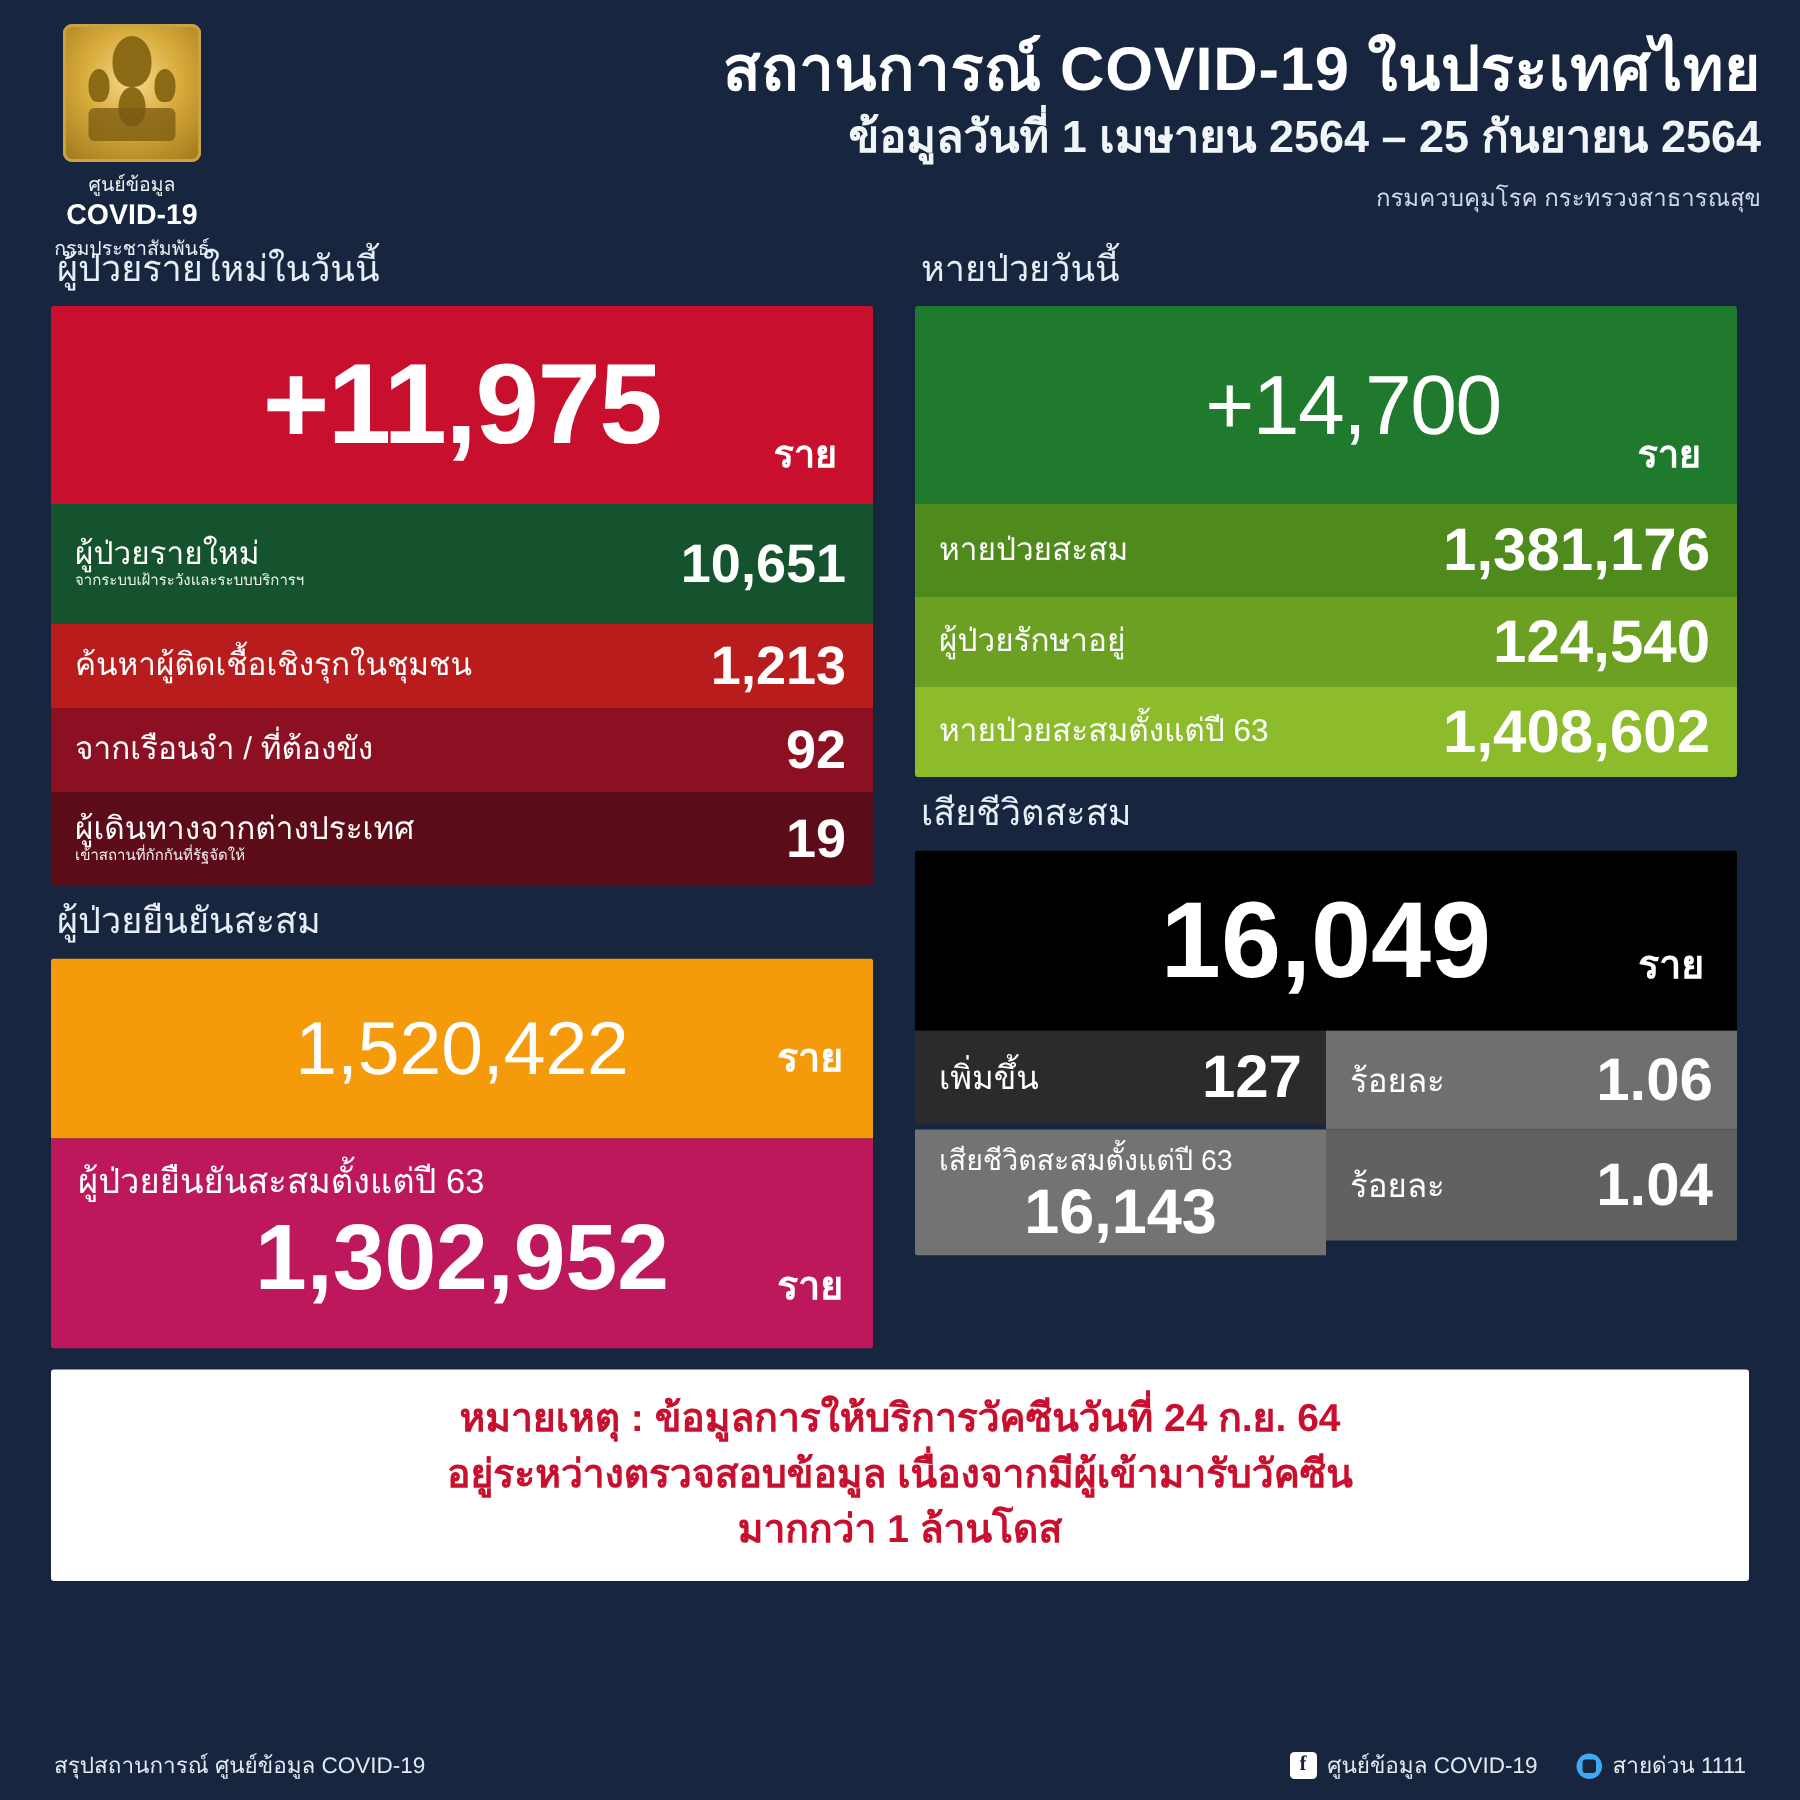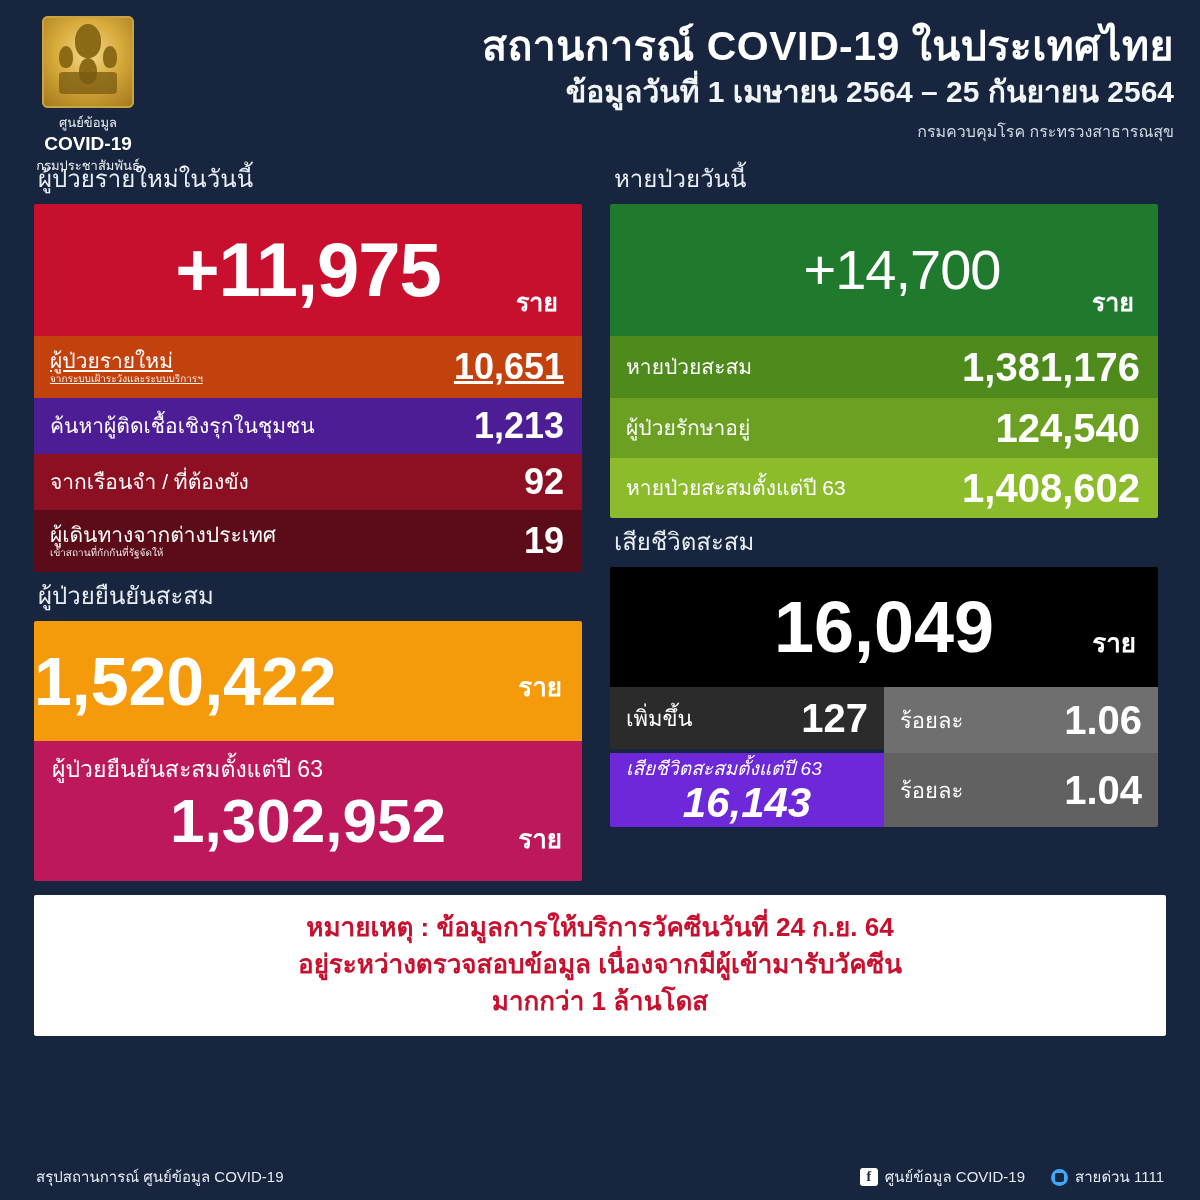--- a/index.html
+++ b/index.html
@@ -63,52 +63,52 @@
     position: absolute; right: 24px; bottom: 14px; font-size: 25px; font-weight: bold;
   }
   .row {
     display: flex; align-items: center; justify-content: space-between;
     padding: 6px 18px 6px 16px;
   }
   .row .lbl { font-size: 21px; line-height: 1.15; }
   .row .lbl small { display: block; font-size: 10px; opacity: .92; }
   .row .val { font-size: 36px; font-weight: bold; }
 
-  .r1 { background: #c2410c; height: 62px; text-decoration: underline; }
-  .r2 { background: #4c1d95; height: 56px; }
+  .r1 { background: #14532d; height: 80px; }
+  .r2 { background: #b91c1c; height: 56px; }
   .r3 { background: #8d1022; height: 56px; }
   .r4 { background: #5c0c18; height: 62px; }
 
   
   .big-green { background: #1f7a2e; height: 132px; position: relative; }
   .big-green .num { font-size: 56px; font-weight: normal; text-align: center; line-height: 132px; letter-spacing: -1px; padding-left: 36px; }
   .g1 { background: #4e8a1c; height: 62px; }
   .g2 { background: #6ca022; height: 60px; }
   .g3 { background: #8cbb2c; height: 60px; }
   .g1 .val, .g2 .val, .g3 .val { font-size: 40px; }
   .g3 .lbl, .g3 .val { color: #fff; }
 
   
   .orange-top { background: #f59b0b; height: 120px; position: relative; }
-  .orange-top .num { font-size: 68px; font-weight: bold; line-height: 120px; color: #fff; }
+  .orange-top .num { font-size: 50px; font-weight: normal; text-align: center; line-height: 120px; color: #fff; }
   .orange-top .unit { position: absolute; right: 20px; bottom: 34px; font-size: 26px; font-weight: bold; }
   .orange-bot { background: #be185d; padding: 10px 18px 14px 18px; position: relative; height: 140px; }
   .orange-bot .lbl { font-size: 23px; }
   .orange-bot .num { font-size: 62px; font-weight: bold; text-align: center; margin-top: -2px; }
   .orange-bot .unit { position: absolute; right: 20px; bottom: 22px; font-size: 26px; font-weight: bold; }
 
   
   .black-top { background: #000; height: 120px; position: relative; }
   .black-top .num { font-size: 72px; font-weight: bold; text-align: center; line-height: 120px; }
   .black-top .unit { position: absolute; right: 22px; bottom: 24px; font-size: 26px; font-weight: bold; }
   .dgrid { display: flex; }
   .dcell { flex: 1; display: flex; align-items: center; justify-content: space-between; padding: 6px 16px; }
   .d-a { background: #2b2b2b; height: 62px; }
   .d-b { background: #6f6f6f; height: 66px; }
-  .d-c { background: #6d28d9; height: 74px; font-style: italic; }
+  .d-c { background: #737373; height: 84px; }
   .d-d { background: #616161; height: 74px; }
   .dcell .lbl { font-size: 22px; }
   .dcell .val { font-size: 40px; font-weight: bold; }
   .d-c .stack { width: 100%; }
   .d-c .stack .lbl { font-size: 19px; }
   .d-c .stack .val { font-size: 42px; font-weight: bold; text-align: center; margin-top: -4px; }
 
   
   .note {
     margin: 14px 34px 0 34px;

